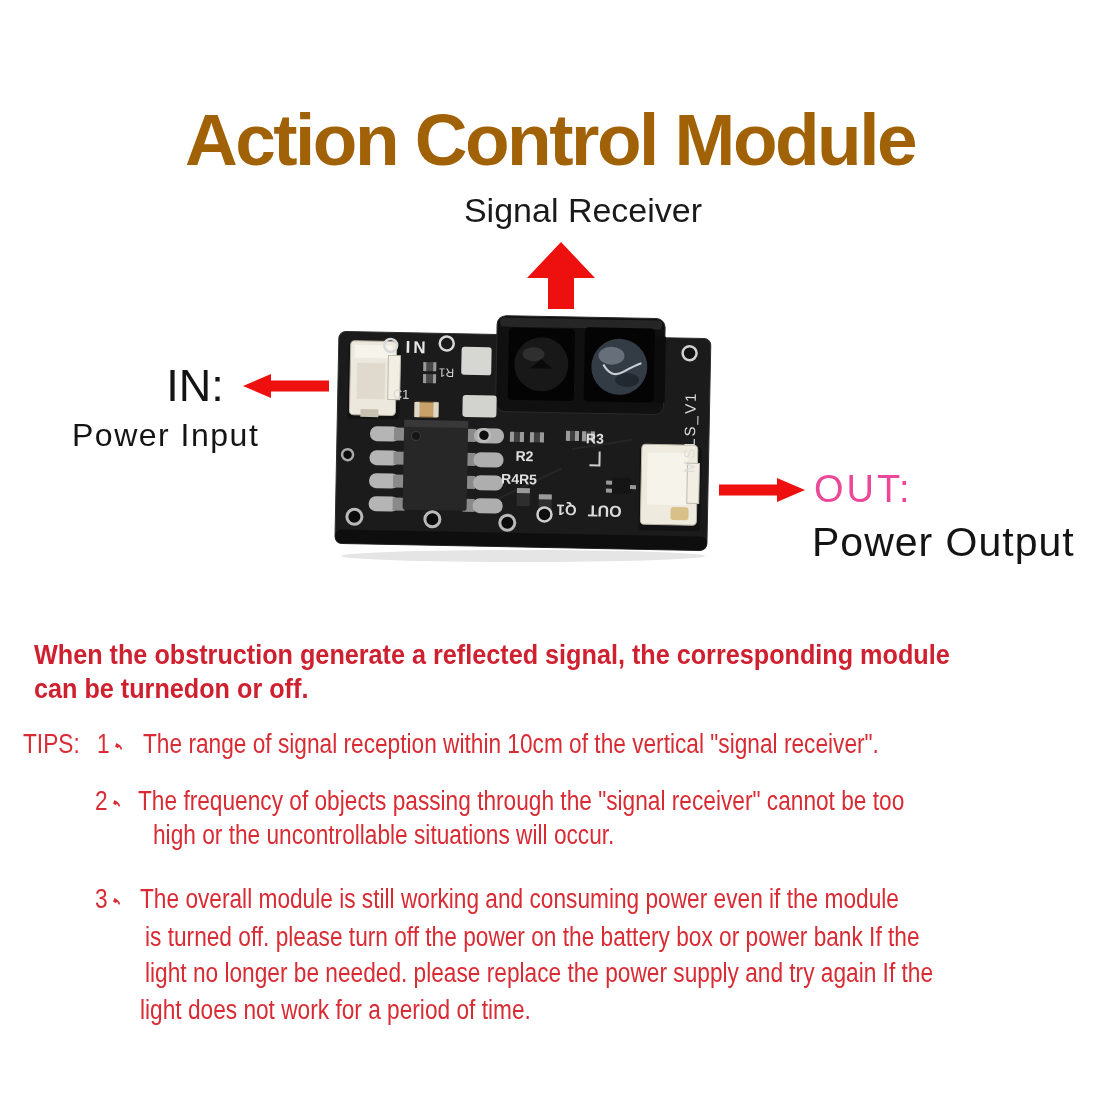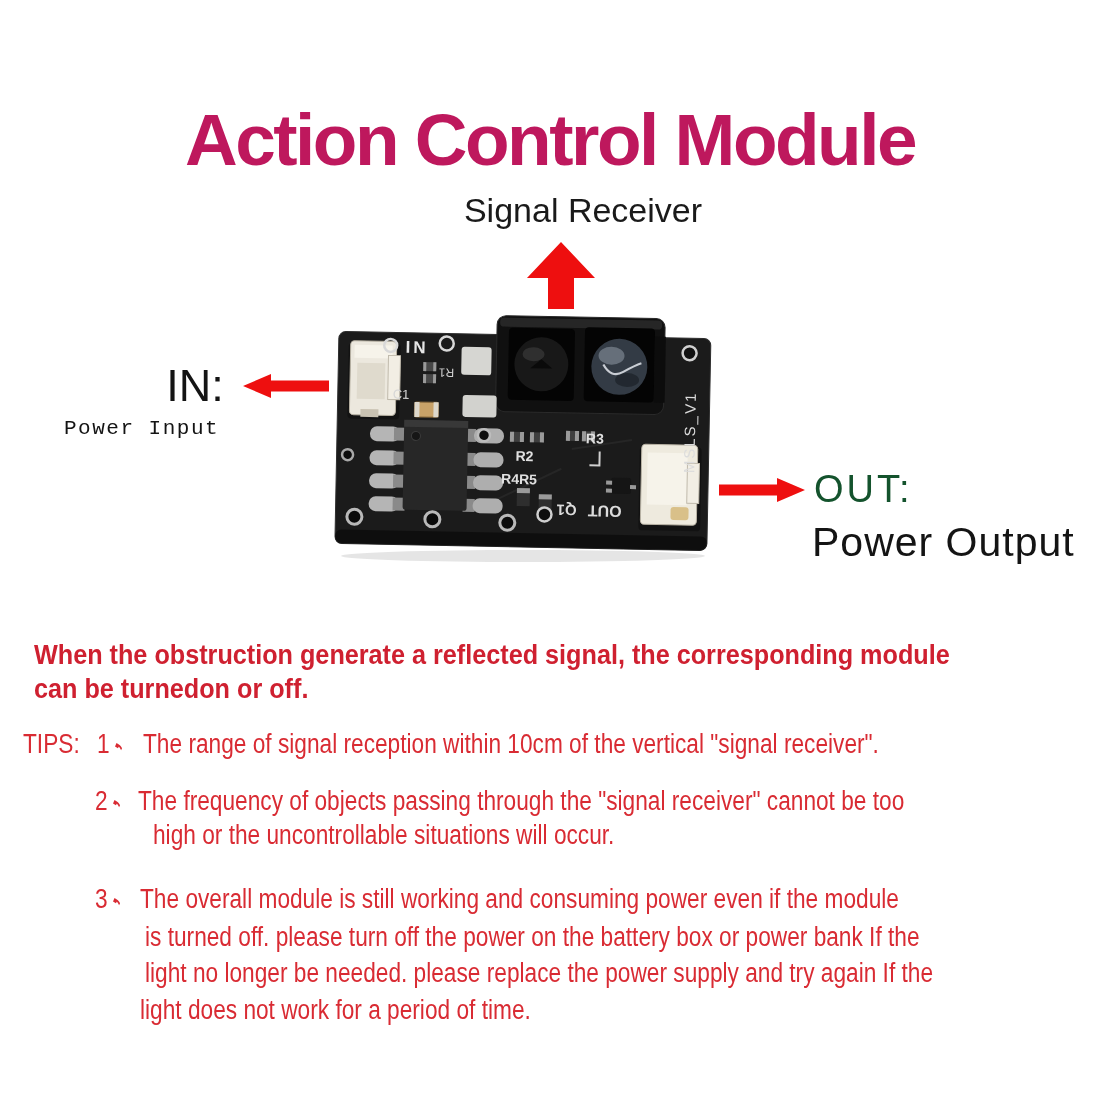--- a/index.html
+++ b/index.html
@@ -3,29 +3,29 @@
 <meta charset="utf-8">
 <style>
   html,body{margin:0;padding:0;background:#ffffff;}
   .canvas{
     position:relative;width:1100px;height:1100px;background:#ffffff;
     font-family:"Liberation Sans",sans-serif;overflow:hidden;color:#161616;
   }
   .abs{position:absolute;white-space:nowrap;}
   .title{
     left:0;top:98px;width:1100px;text-align:center;
-    font-size:73px;font-weight:bold;letter-spacing:-2.5px;color:#be185d;
+    font-size:73px;font-weight:bold;letter-spacing:-2.5px;color:#a16207;
   }
   .sigrec{
     left:0;top:191px;width:1100px;text-align:center;padding-left:66px;
     box-sizing:border-box;font-size:34px;color:#1a1a1a;
   }
   .in-label{left:145px;top:360px;width:100px;text-align:center;font-size:45px;color:#141414;}
-  .power-input{left:64px;top:417px;font-size:21px;letter-spacing:1.5px;color:#141414;font-family:Liberation Mono, monospace;}
-  .out-label{left:814px;top:468px;font-size:38px;letter-spacing:3px;color:#14532d;}
+  .power-input{left:72px;top:417px;font-size:32px;letter-spacing:1.5px;color:#141414;}
+  .out-label{left:814px;top:468px;font-size:38px;letter-spacing:3px;color:#ec4899;}
   .power-output{left:812px;top:519px;font-size:41px;letter-spacing:1px;color:#141414;}
   .arrow-svg{position:absolute;}
   .warn{font-size:28px;font-weight:bold;transform:scaleX(0.90);transform-origin:0 0;}
   .w1{left:34px;top:639px;}
   .w2{left:34px;top:673px;}
   .tip{font-size:27px;transform:scaleX(0.84);transform-origin:0 0;}
   .enum-mark::after{
     content:",";display:inline-block;transform:rotate(-62deg) translateY(-4px);
     margin-left:3px;font-weight:bold;
   }

